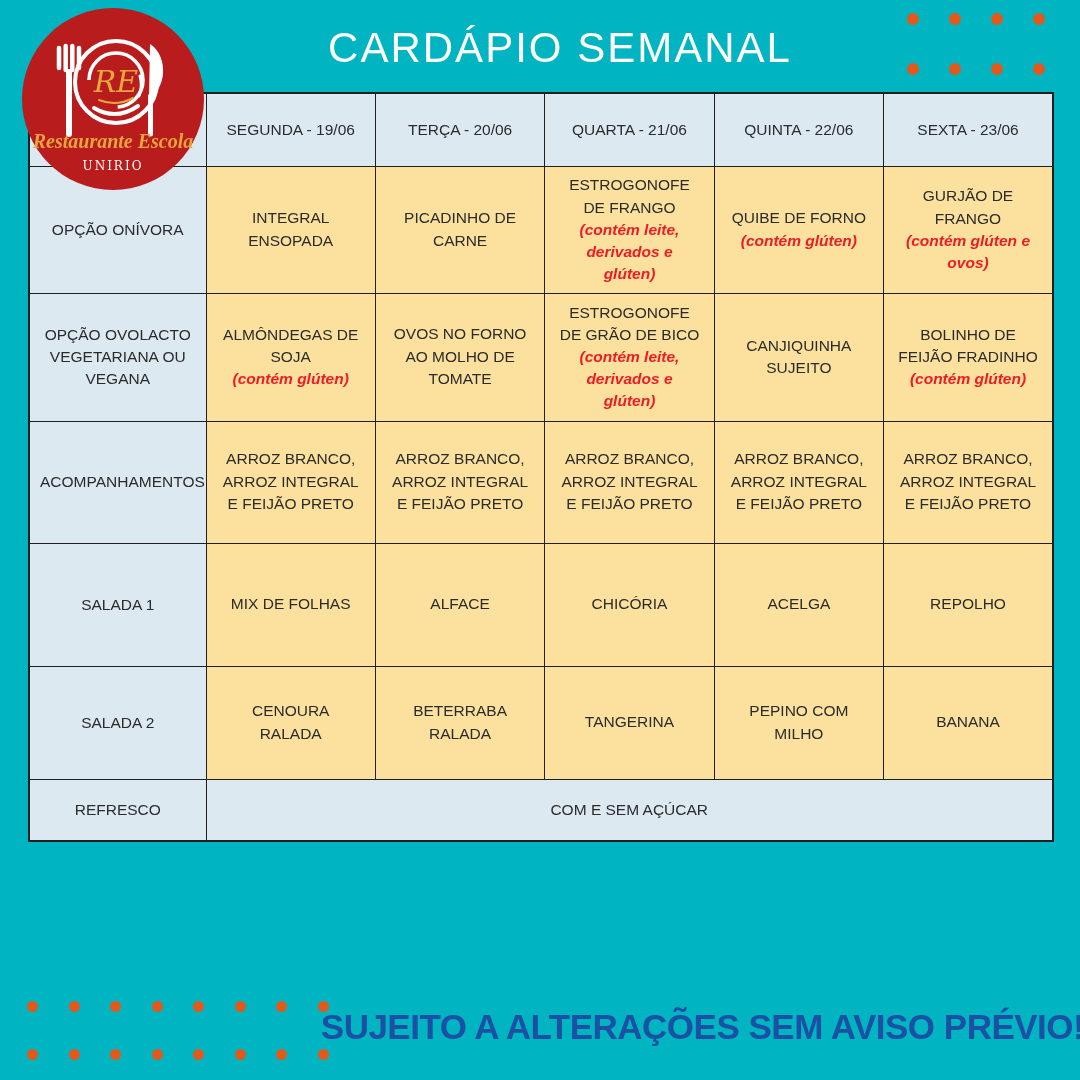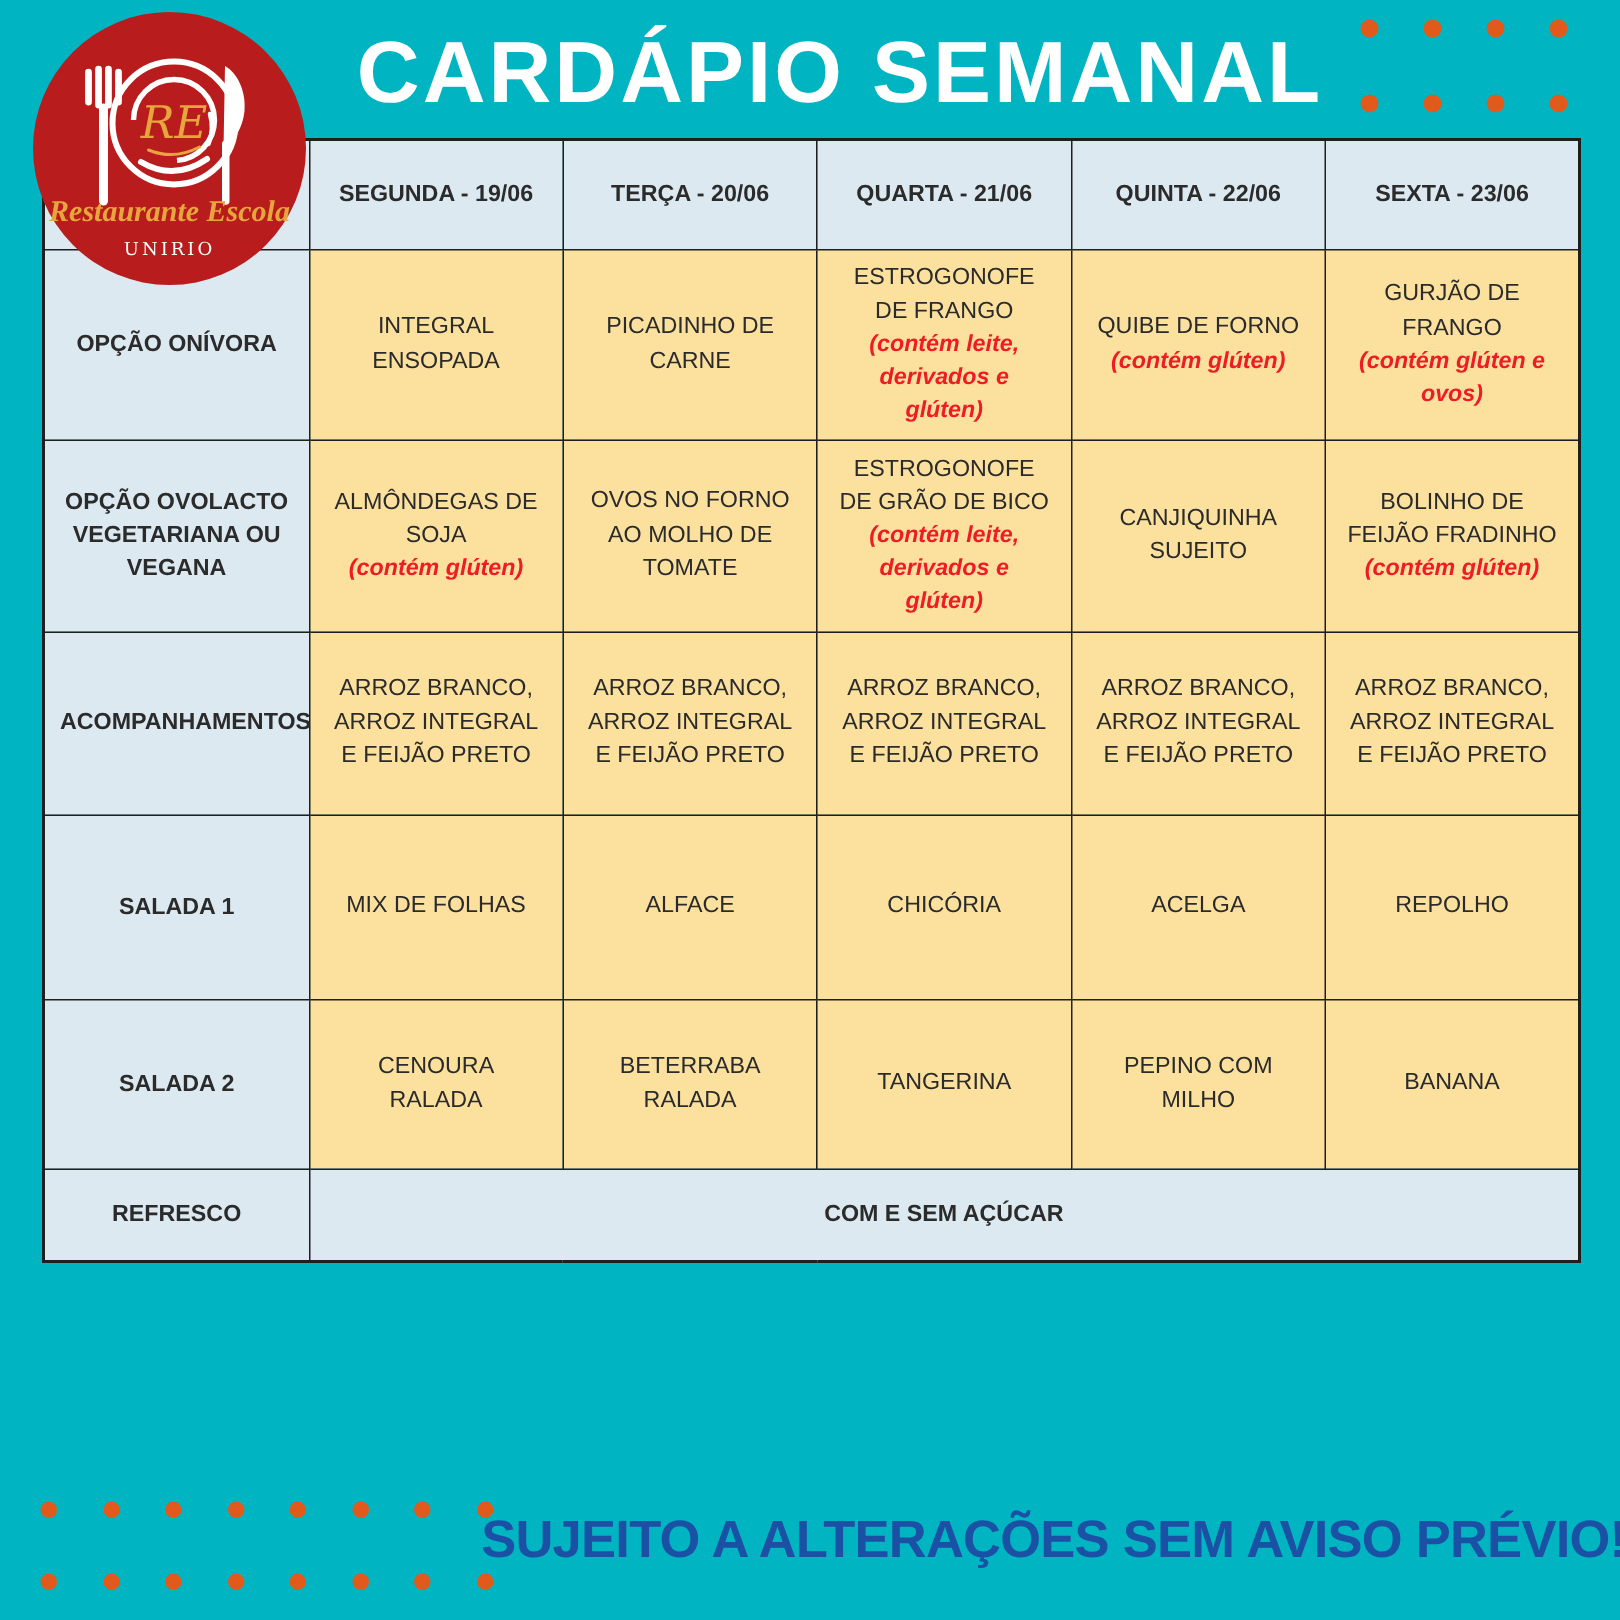--- a/index.html
+++ b/index.html
@@ -6,21 +6,21 @@
   body{
     width:1080px;height:1080px;overflow:hidden;position:relative;
     background:#00b5c1;
     font-family:"Liberation Sans",sans-serif;
     -webkit-font-smoothing:antialiased;
   }
   
   .title{
     position:absolute;left:210px;right:170px;top:6px;height:84px;margin:0;
     display:flex;align-items:center;justify-content:center;
-    color:#ffffff;font-size:58px;font-weight:700;letter-spacing:2px;
+    color:#ffffff;font-size:42px;font-weight:400;letter-spacing:2px;
   }
   
   .logo{
     position:absolute;left:22px;top:8px;width:182px;height:182px;
     background:#b91c1c;border-radius:50%;z-index:5;
   }
   .logo svg{position:absolute;left:0;top:0;}
   .logo-script{
     position:absolute;top:122px;left:0;width:100%;text-align:center;
     font-family:Liberation Serif, serif;font-style:italic;font-weight:700;
@@ -47,21 +47,21 @@
     border:1px solid #1f1f1f;vertical-align:middle;text-align:center;
     color:#2b2b2b;
   }
   col.c-label{width:177px;}
   col.c-day{width:169.4px;}
   tr.r-head{height:73px;}
   tr.r0{height:127px;} tr.r1{height:128px;} tr.r2{height:125px;}
   tr.r3{height:122px;} tr.r4{height:123px;} tr.r5{height:113px;}
   tr.r6{height:62px;}
   th.day,td.rowlabel,td.spancell{
-    background:#dce9f1;font-weight:700;font-size:15.5px;line-height:1.4;
+    background:#dce9f1;font-weight:400;font-size:15.5px;line-height:1.4;
     padding:16px 10px;
   }
   td.food{
     background:#fbe09e;font-size:15.5px;padding:4px 14px;
   }
   .dish{line-height:1.45;font-weight:400;}
   .allergen{line-height:1.42;font-weight:700;font-style:italic;color:#ee1c24;}
   
   .footer{
     position:absolute;left:355px;width:695px;top:1004px;height:46px;

